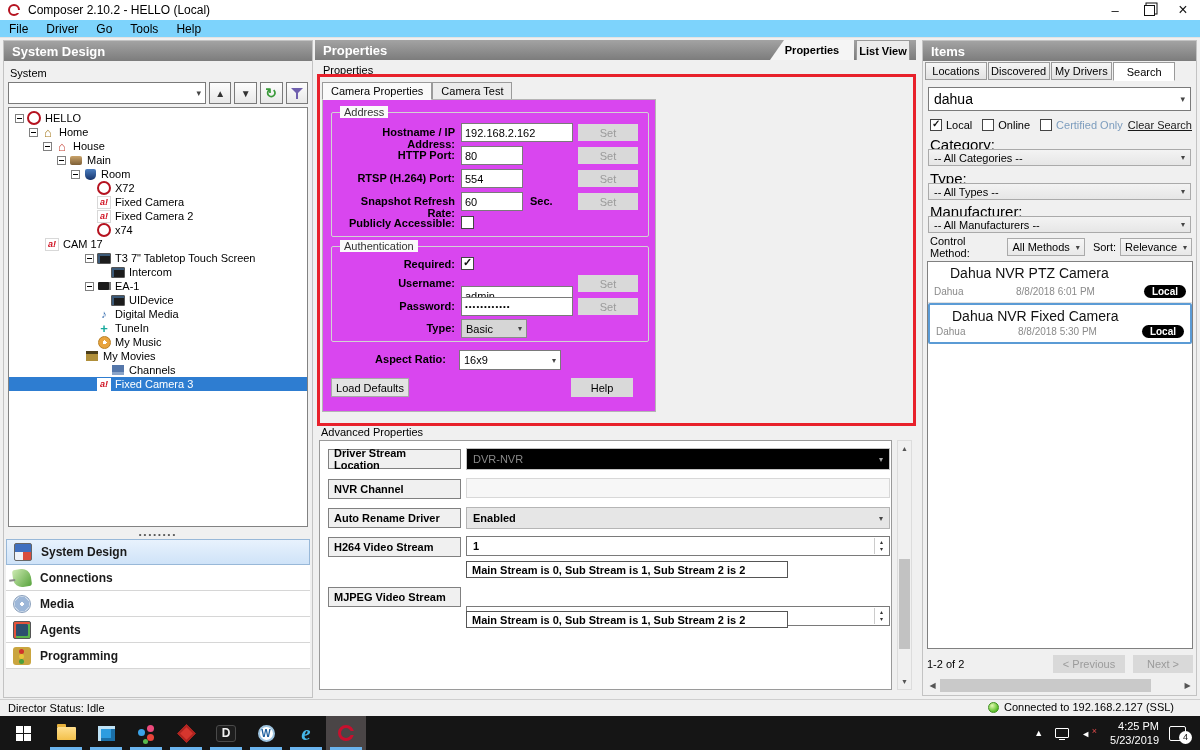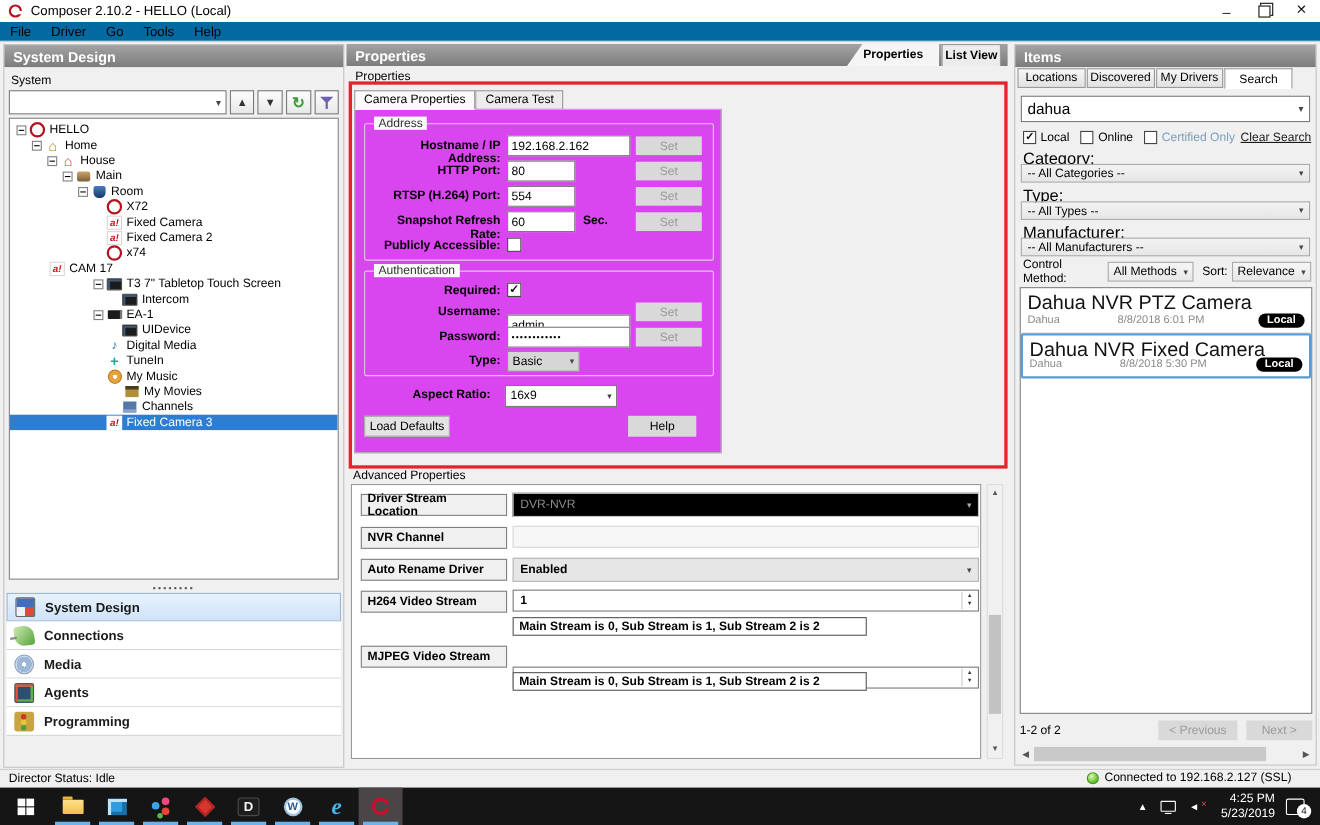--- a/index.html
+++ b/index.html
@@ -11,21 +11,21 @@
 .titlebar .apptitle { font-size:12px; margin-left:8px; }
 .c4ring { display:inline-block; width:12px; height:12px; border:2px solid #b5121f; border-radius:50%; background:#fff; margin-left:8px; position:relative; }
 .c4ring::after { content:""; position:absolute; right:-2px; top:4px; width:4px; height:3px; background:#fff; }
 .winbtns { margin-left:auto; display:flex; }
 .winbtn { width:34px; height:20px; display:flex; align-items:center; justify-content:center; font-size:13px; color:#111; }
 .winbtn.min::before { content:"\2013"; }
 .winbtn.restore::before { content:""; width:9px; height:9px; border:1px solid #111; background:#fff; box-shadow:2px -2px 0 -0.5px #fff, 2px -2px 0 0.5px #111; }
 .winbtn.close::before { content:"\00D7"; font-size:16px; }
 
 
-.menubar { position:absolute; left:0; top:20px; width:1200px; height:18px; background:#0369a1; display:flex; align-items:center; border-bottom:1px solid #e3e3e3; }
+.menubar { position:absolute; left:0; top:20px; width:1200px; height:18px; background:#7dd3fc; display:flex; align-items:center; border-bottom:1px solid #e3e3e3; }
 .menubar span { padding:0 9px; font-size:12px; }
 
 
 .panel { position:absolute; background:#f0f0f0; }
 .phead { height:20px; background:linear-gradient(#a3a3a3,#7c7c7c); color:#fff; font-weight:bold; font-size:13px; padding:3px 8px; }
 
 
 .left { left:3px; top:40px; width:310px; height:658px; border:1px solid #c3c3c3; }
 .sys-label { position:absolute; left:6px; top:26px; font-size:11px; }
 .combo-row { position:absolute; left:4px; top:40px; width:300px; height:24px; display:flex; align-items:center; }
@@ -130,21 +130,21 @@
 .cert { color:#7d9dbe; }
 .clear-link { margin-left:auto; text-decoration:underline; color:#1a1a1a; }
 .rfield-label { position:absolute; left:7px; font-size:15px; }
 .rsel { position:absolute; left:5px; width:263px; height:17px; background:linear-gradient(#f3f3f3,#e6e6e6); border:1px solid #aaa; display:flex; align-items:center; padding:0 5px; font-size:11px; }
 .rsel .chev, .msel .chev { margin-left:auto; font-size:8px; color:#444; }
 .ctrl-row { position:absolute; left:7px; top:197px; width:262px; height:18px; display:flex; align-items:center; font-size:11px; }
 .msel { height:18px; border:1px solid #aaa; background:linear-gradient(#f6f6f6,#e8e8e8); display:flex; align-items:center; padding:0 4px; font-size:11px; }
 .rlist { position:absolute; left:4px; top:220px; width:266px; height:388px; background:#fff; border:1px solid #808080; }
 .ritem { position:relative; height:41px; border-bottom:1px solid #e0e0e0; padding:3px 6px; }
 .ritem.sel { border:2px solid #5b9bd5; border-radius:2px; }
-.ritem .title { font-size:18px; color:#111; }
+.ritem .title { font-size:14px; color:#111;margin-left:16px; }
 .ritem .meta { position:absolute; left:6px; right:6px; bottom:4px; display:flex; align-items:center; font-size:10px; color:#8a8a8a; }
 .ritem .meta .date { position:absolute; left:82px; }
 .badge { margin-left:auto; background:#000; color:#fff; font-weight:bold; font-size:10px; padding:1px 8px; border-radius:8px; }
 .pager { position:absolute; left:4px; top:613px; width:266px; height:20px; display:flex; align-items:center; font-size:11px; }
 .pgbtn { width:72px; height:18px; background:#d9d9d9; color:#9b9b9b; display:flex; align-items:center; justify-content:center; font-size:11px; margin-left:8px; }
 .hsb { position:absolute; left:2px; top:637px; width:270px; height:15px; background:#f0f0f0; display:flex; align-items:center; }
 .hsb .arr { width:15px; height:15px; display:flex; align-items:center; justify-content:center; font-size:8px; color:#555; }
 .hsb .track { flex:1; height:15px; position:relative; }
 .hsb .thumb { position:absolute; left:0; top:1px; height:13px; width:88%; background:#c9c9c9; }
 
@@ -294,21 +294,21 @@
           <span>Digital Media</span>
         </div>
       <div class="trow" style="padding-left:88px">
           <span class="tico ic-tunein"></span>
           <span>TuneIn</span>
         </div>
       <div class="trow" style="padding-left:88px">
           <span class="tico ic-music"></span>
           <span>My Music</span>
         </div>
-      <div class="trow" style="padding-left:104px">
+      <div class="trow" style="padding-left:76px">
           <span class="tico ic-movies"></span>
           <span>My Movies</span>
         </div>
       <div class="trow" style="padding-left:102px">
           <span class="tico ic-channels"></span>
           <span>Channels</span>
         </div>
       <div class="trow sel" style="padding-left:88px">
           <span class="tico ic-ai"></span>
           <span>Fixed Camera 3</span>

